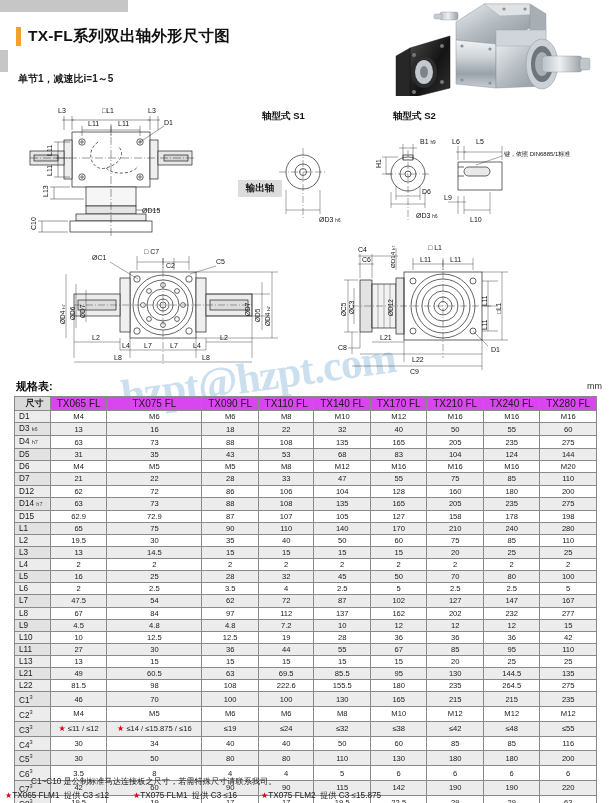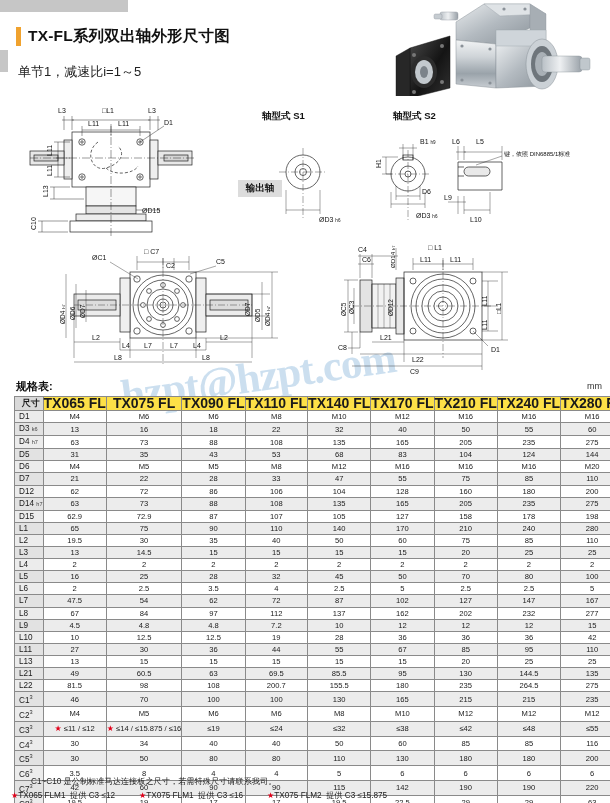--- a/index.html
+++ b/index.html
@@ -14,21 +14,21 @@
   .page{position:relative;width:610px;height:803px;}
 
   
   .top-bar{position:absolute;left:0;top:0;width:128px;height:12px;background:#c6c6c6;}
   .top-bar2{position:absolute;left:0;top:50px;width:8px;height:22px;background:#c6c6c6;}
 
   
   .title-wrap{position:absolute;left:16px;top:26px;display:flex;align-items:center;}
   .title-bar{width:5px;height:19px;background:#f0a22e;margin-right:7px;}
   .title-text{font-size:15.5px;font-weight:bold;letter-spacing:.2px;color:#111;}
-  .subtitle{position:absolute;left:18px;top:63px;font-size:13px;font-weight:normal;color:#222;}
+  .subtitle{position:absolute;left:18px;top:72px;font-size:10px;font-weight:bold;color:#222;}
 
   
   .product-img{position:absolute;left:392px;top:0px;width:214px;height:96px;}
 
   
   .watermark{
     position:absolute;left:120px;top:352px;
     font-size:43px;font-weight:bold;color:#b9d4ea;opacity:.72;
     transform:rotate(-8deg);
     letter-spacing:-1px;
@@ -47,35 +47,35 @@
   table.spec{position:absolute;left:14px;top:396px;border-collapse:collapse;width:583px;
      font-size:7.6px;color:#1a1a1a;}
   table.spec th,table.spec td{
     border:1px solid #8a8a8a;
     text-align:center;
     padding:0;
     height:11.1px;line-height:11.1px;
     white-space:nowrap;
   }
   table.spec thead th{
-    background:#fde047;font-size:14px;font-weight:bold;height:13px;line-height:13px;
+    background:#d946ef;font-size:10px;font-weight:normal;height:13px;line-height:13px;
   }
   table.spec td.rowhead,table.spec th.rowhead{
     text-align:left;padding-left:4px;background:#ececec;font-weight:normal;font-size:8.2px;
   }
   table.spec thead th.rowhead{background:#d9d9d9;font-weight:bold;font-size:9px;text-align:center;padding-left:4px;}
   tr.alt td{background:#ececec;}
   tr.alt td.rowhead{background:#e2e2e2;}
   .sub{font-size:5.6px;vertical-align:baseline;color:#444;}
   .sup{font-size:5.6px;vertical-align:super;color:#333;}
   .star{color:#e2001a;font-size:8px;}
 
   
   .note1{position:absolute;left:15px;top:776px;font-size:8.2px;color:#222;margin-left:16px;}
-  .notes2{position:absolute;left:11px;top:790px;font-size:8.2px;color:#222;white-space:nowrap;}
+  .notes2{position:absolute;left:5px;top:790px;font-size:8.2px;color:#222;white-space:nowrap;}
   .notes2 span.n{margin-right:24px;}
 </style>
 </head>
 <body>
 
 <div class="page">
 
   <div class="top-bar"></div>
   <div class="top-bar2"></div>
 
@@ -734,21 +734,21 @@
           <td>95</td>
           <td>130</td>
           <td>144.5</td>
           <td>135</td>
         </tr>
         <tr>
           <td class="rowhead">L22</td>
           <td>81.5</td>
           <td>98</td>
           <td>108</td>
-          <td>200.7</td>
+          <td>222.6</td>
           <td>155.5</td>
           <td>180</td>
           <td>235</td>
           <td>264.5</td>
           <td>275</td>
         </tr>
         <tr class="alt">
           <td class="rowhead">C1<span class="sup">3</span></td>
           <td>46</td>
           <td>70</td>

